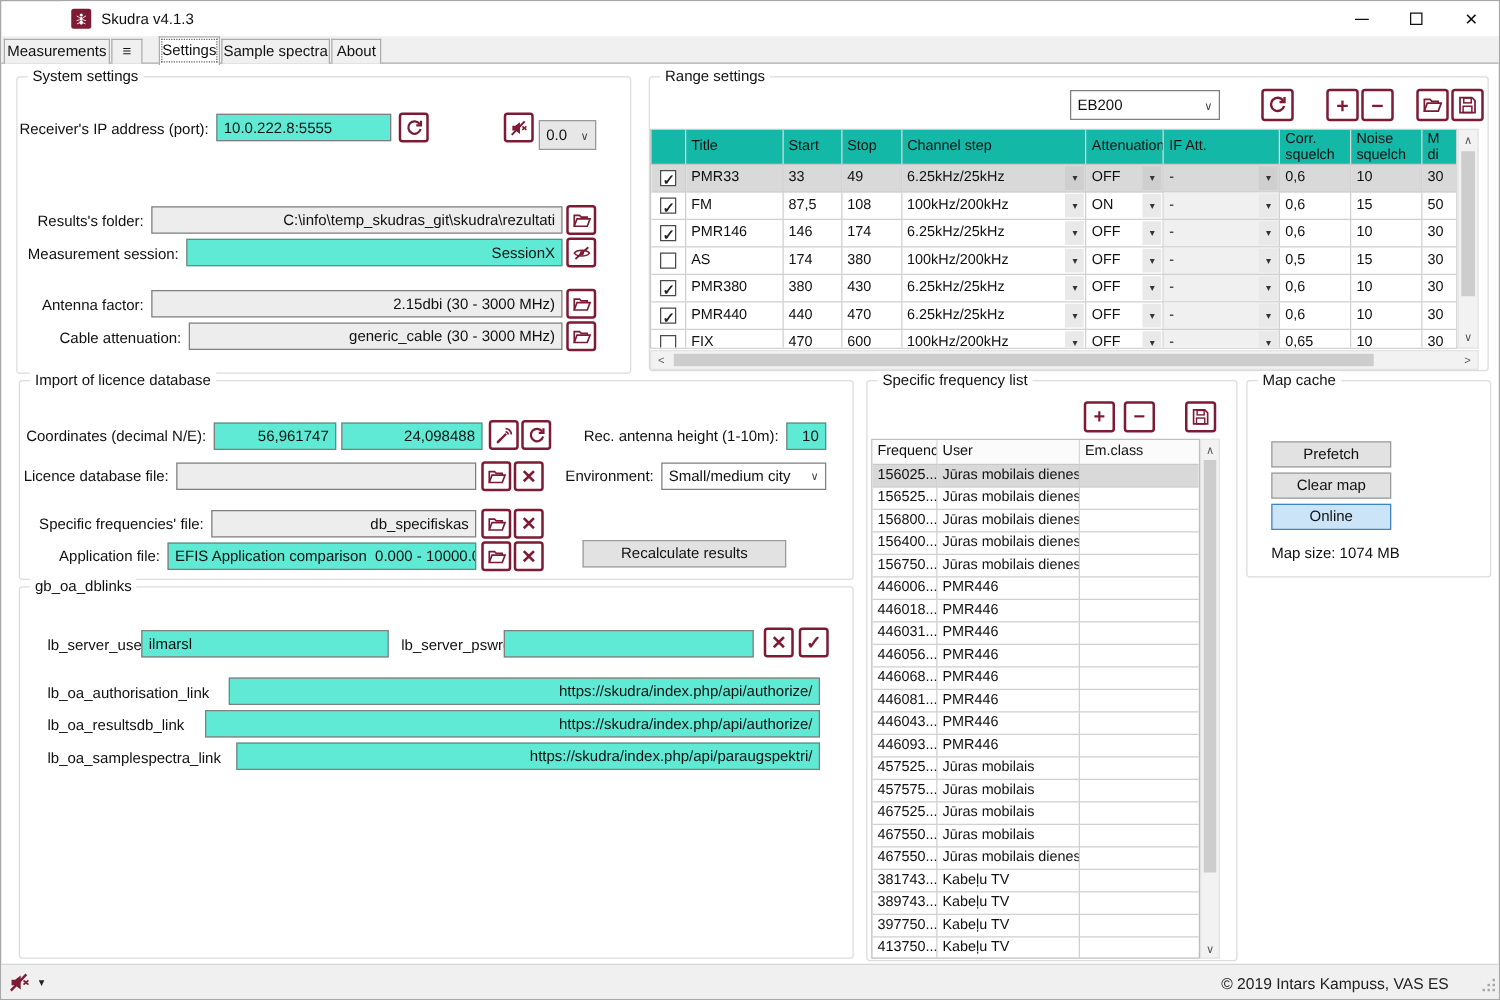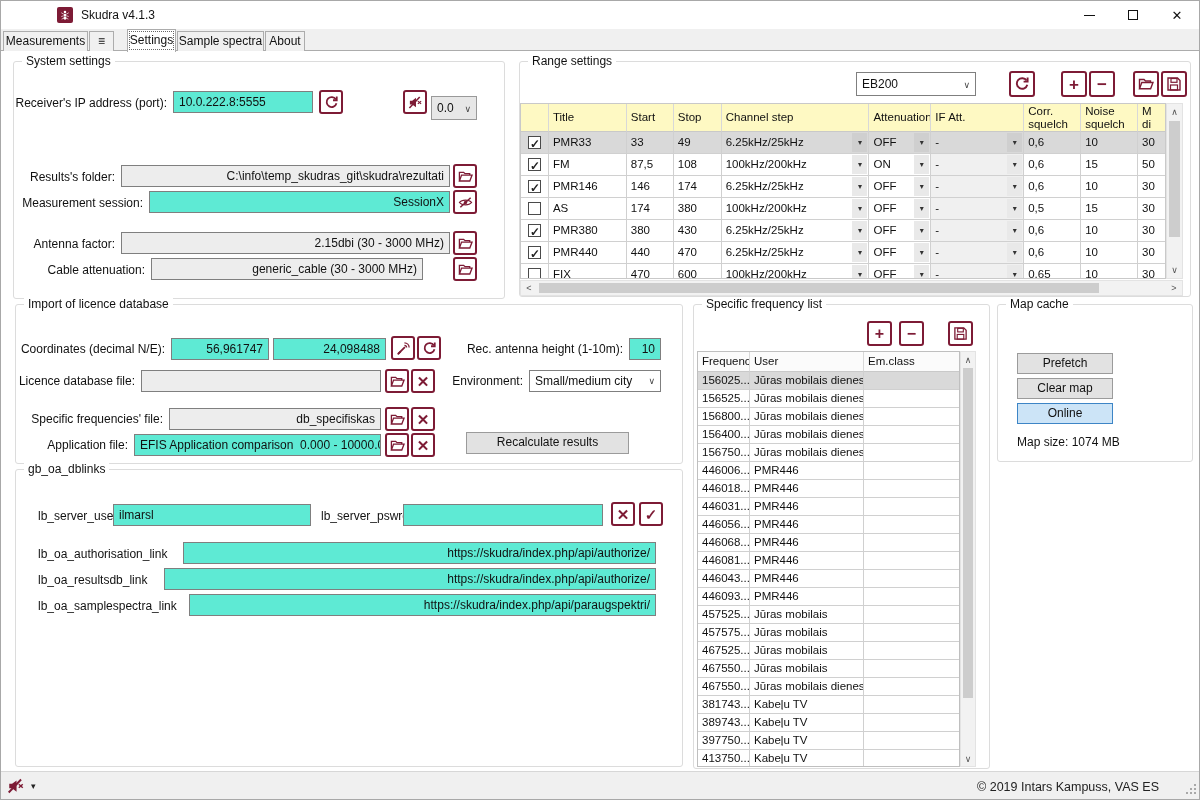--- a/index.html
+++ b/index.html
@@ -44,21 +44,21 @@
   .combo{position:absolute;height:22px;border:1px solid #7F7F7F;background:#fff;font-size:12px;line-height:20px;padding:0 18px 0 5px;color:#111;white-space:nowrap;overflow:hidden;}
   .combo.gray{background:#E7E7E7;border:1px solid #999;}
   .chev{position:absolute;right:5px;top:4px;font-size:9px;color:#444;line-height:12px;}
   .ibtn{position:absolute;width:24px;height:24px;border:2px solid var(--accent);border-radius:3px;background:#fff;color:var(--accent);display:flex;align-items:center;justify-content:center;font-weight:bold;font-size:15px;line-height:1;}
   .ibtn.b26{width:26px;height:26px;font-size:17px;}
   .ibtn svg{width:15px;height:15px;display:block;}
   .ibtn.b26 svg{width:16px;height:16px;}
 
   
   .rs-table{position:absolute;left:519px;top:102px;width:646px;height:176px;overflow:hidden;border:1px solid #C9C9C9;background:#fff;}
-  .rs-head{display:flex;height:28px;background:#fef9c3;}
+  .rs-head{display:flex;height:28px;background:#14b8a6;}
   .rs-h{font-size:11.5px;line-height:13px;padding:1px 4px;border-right:1px solid #D8D8D8;border-bottom:1px solid #C9C9C9;display:flex;align-items:center;overflow:hidden;color:#111;}
   .rs-row{display:flex;height:22px;background:#fff;}
   .rs-c{position:relative;border-right:1px solid #D0D0D0;border-bottom:1px solid #D0D0D0;font-size:11.5px;line-height:20px;padding:0 4px;overflow:hidden;white-space:nowrap;color:#111;}
   .w-cb{width:28px;display:flex;align-items:center;justify-content:center;padding:0;}
   .w-title{width:78px;} .w-start{width:47px;} .w-stop{width:48px;}
   .w-step{width:148px;} .w-att{width:62px;} .w-ifatt{width:93px;}
   .w-corr{width:57px;} .w-noise{width:57px;} .w-mdi{width:27px;border-right:none;}
   .combo-cell{padding-right:18px;}
   .dd{position:absolute;right:1px;top:1px;bottom:1px;width:15px;background:#E9E9E9;color:#333;font-size:8px;display:flex;align-items:center;justify-content:center;line-height:1;}
   .rs-c.gray{background:#F0F0F0;}
@@ -168,21 +168,21 @@
   <span class="lbl" style="right:1084px;top:236px;">Antenna factor:</span>
   <div class="val ro right" style="left:120px;top:231px;width:329px;">2.15dbi (30 - 3000 MHz)</div>
   <div class="ibtn" style="left:452px;top:230px;">
     <svg viewBox="0 0 16 16">
         <path d="M1.5 12.5 L1.5 3.5 L6 3.5 L7.5 5 L12.5 5 L12.5 6.5" fill="none" stroke="currentColor" stroke-width="1.4"></path>
         <path d="M3.8 6.5 L15 6.5 L12.6 12.8 L1.5 12.8 Z" fill="none" stroke="currentColor" stroke-width="1.4"></path>
       </svg>
   </div>
 
   <span class="lbl" style="right:1054px;top:262px;">Cable attenuation:</span>
-  <div class="val ro right" style="left:150px;top:257px;width:272px;">generic_cable (30 - 3000 MHz)</div>
+  <div class="val ro right" style="left:150px;top:257px;width:299px;">generic_cable (30 - 3000 MHz)</div>
   <div class="ibtn" style="left:452px;top:256px;">
     <svg viewBox="0 0 16 16">
         <path d="M1.5 12.5 L1.5 3.5 L6 3.5 L7.5 5 L12.5 5 L12.5 6.5" fill="none" stroke="currentColor" stroke-width="1.4"></path>
         <path d="M3.8 6.5 L15 6.5 L12.6 12.8 L1.5 12.8 Z" fill="none" stroke="currentColor" stroke-width="1.4"></path>
       </svg>
   </div>
 
   <div class="group" style="left:518px;top:60px;width:672px;height:236px;">
     <span class="legend">Range settings</span>
   </div>

